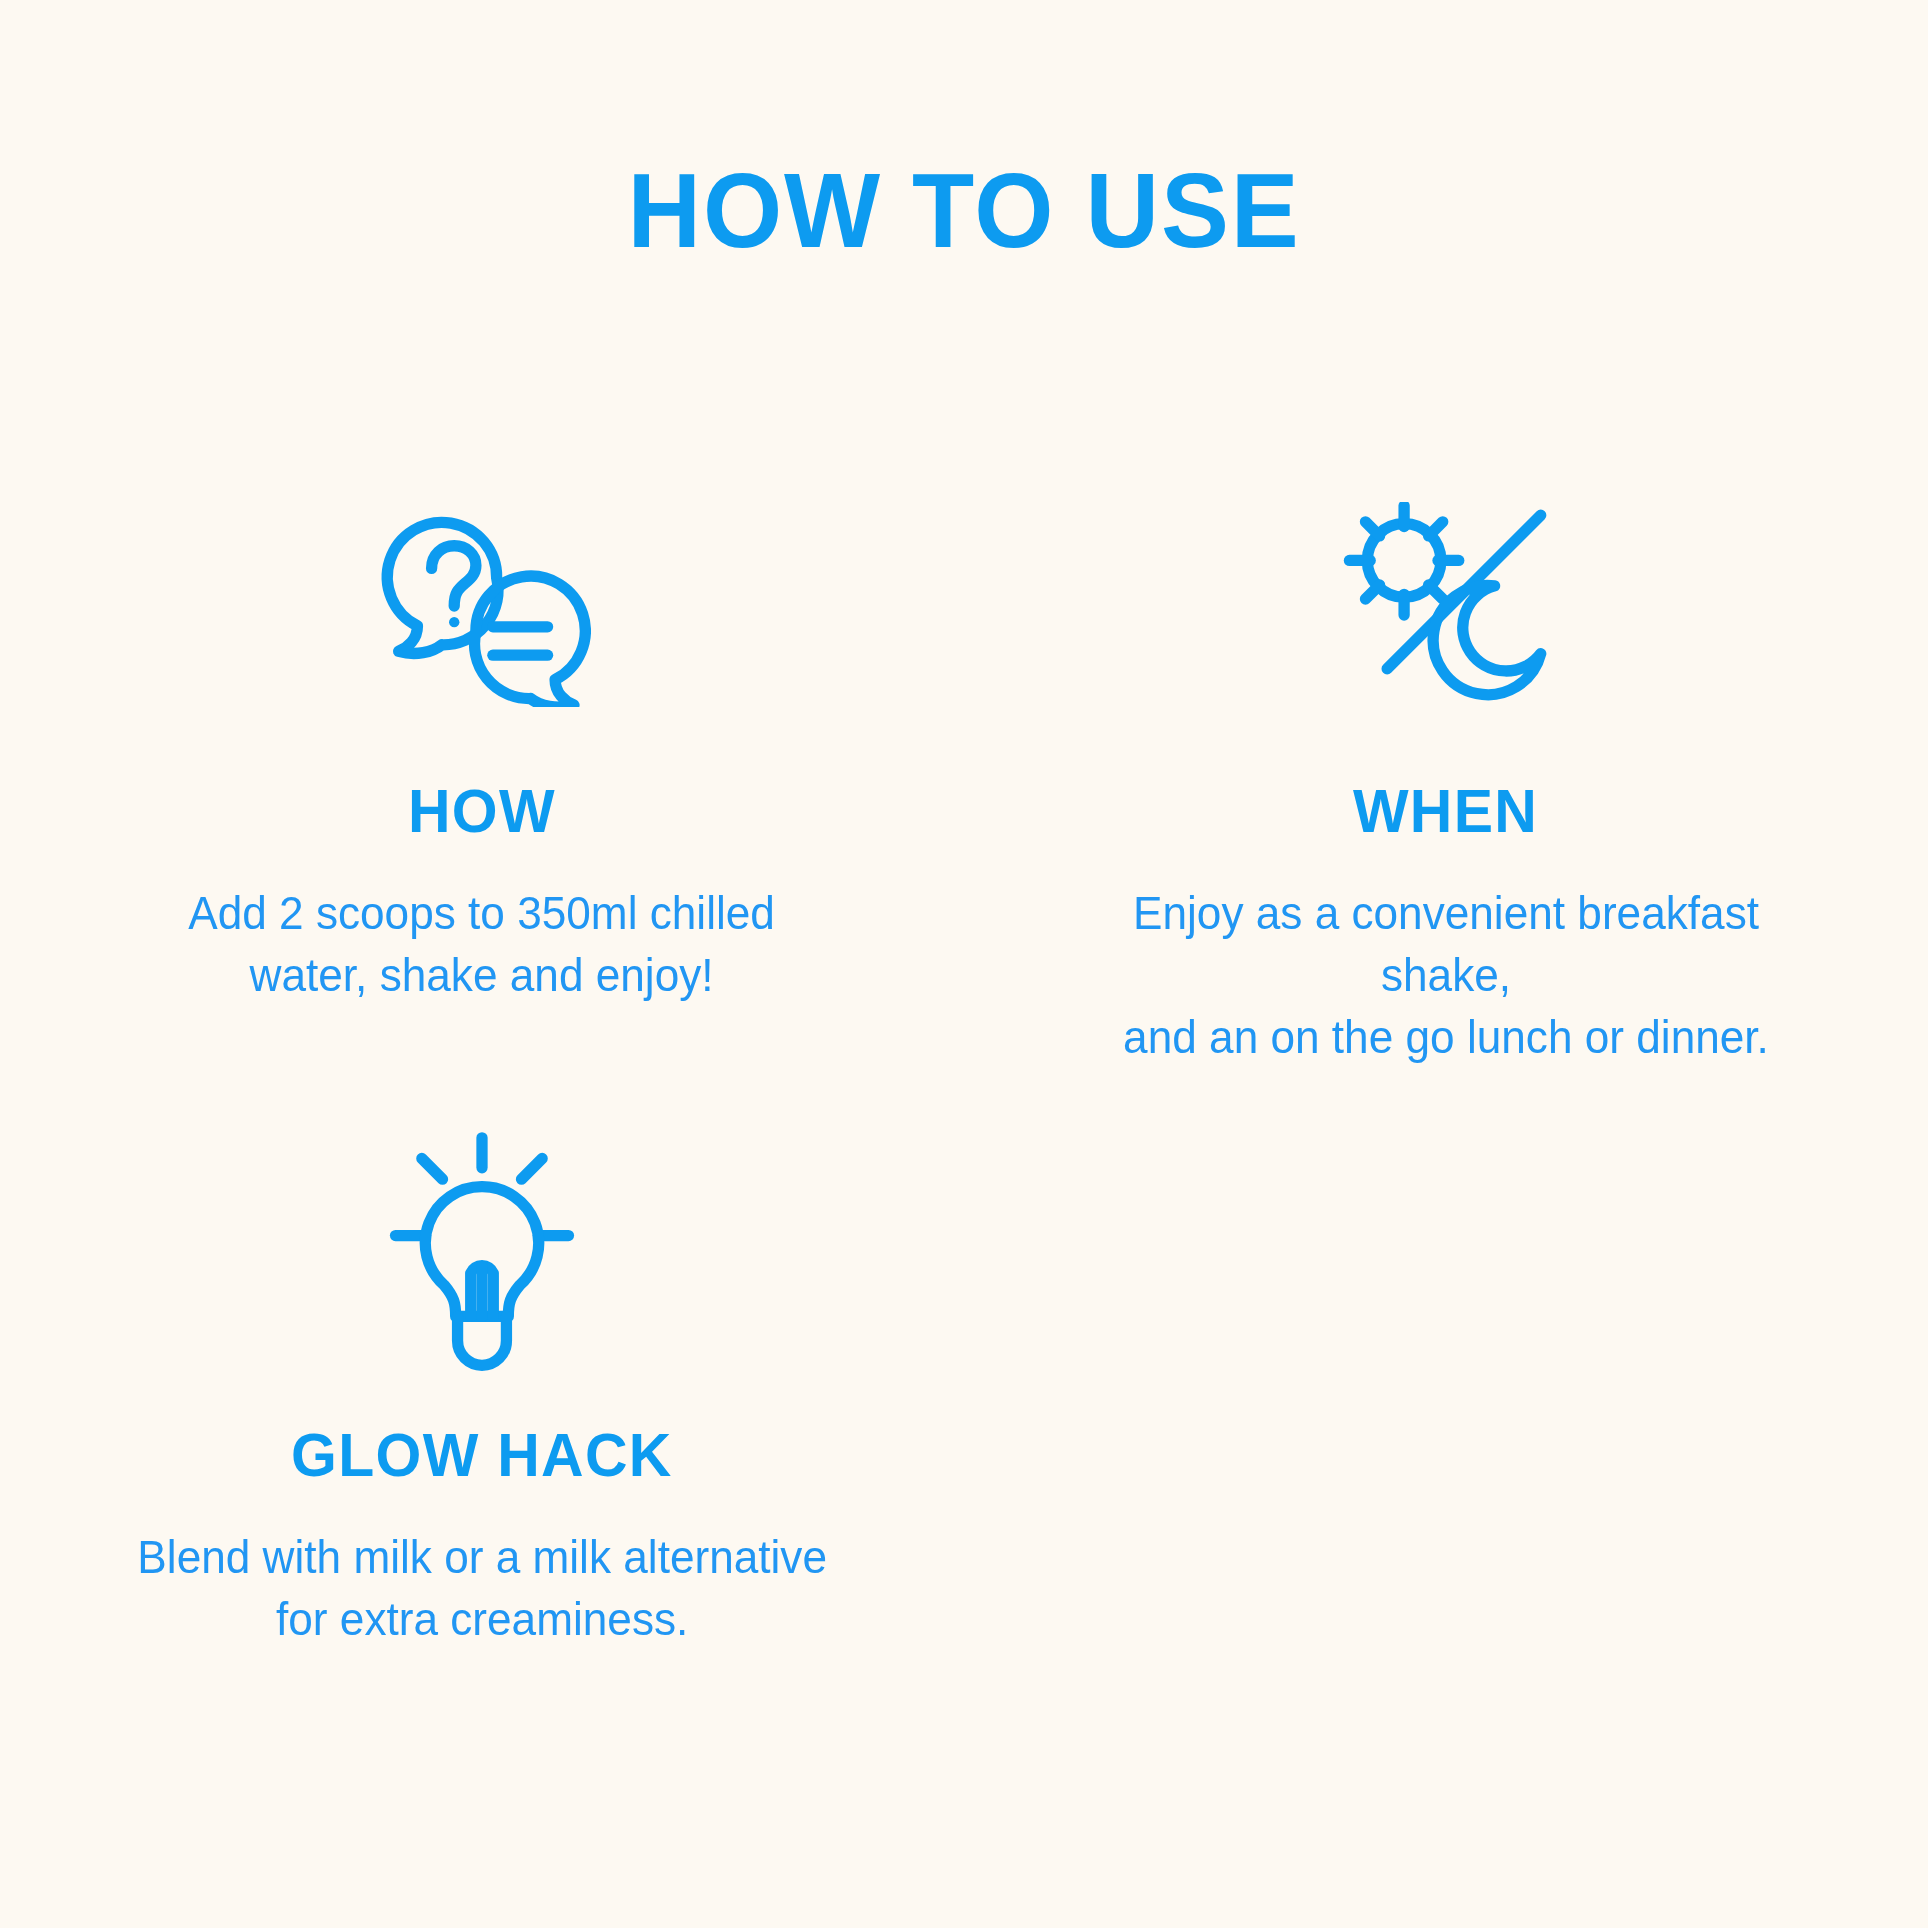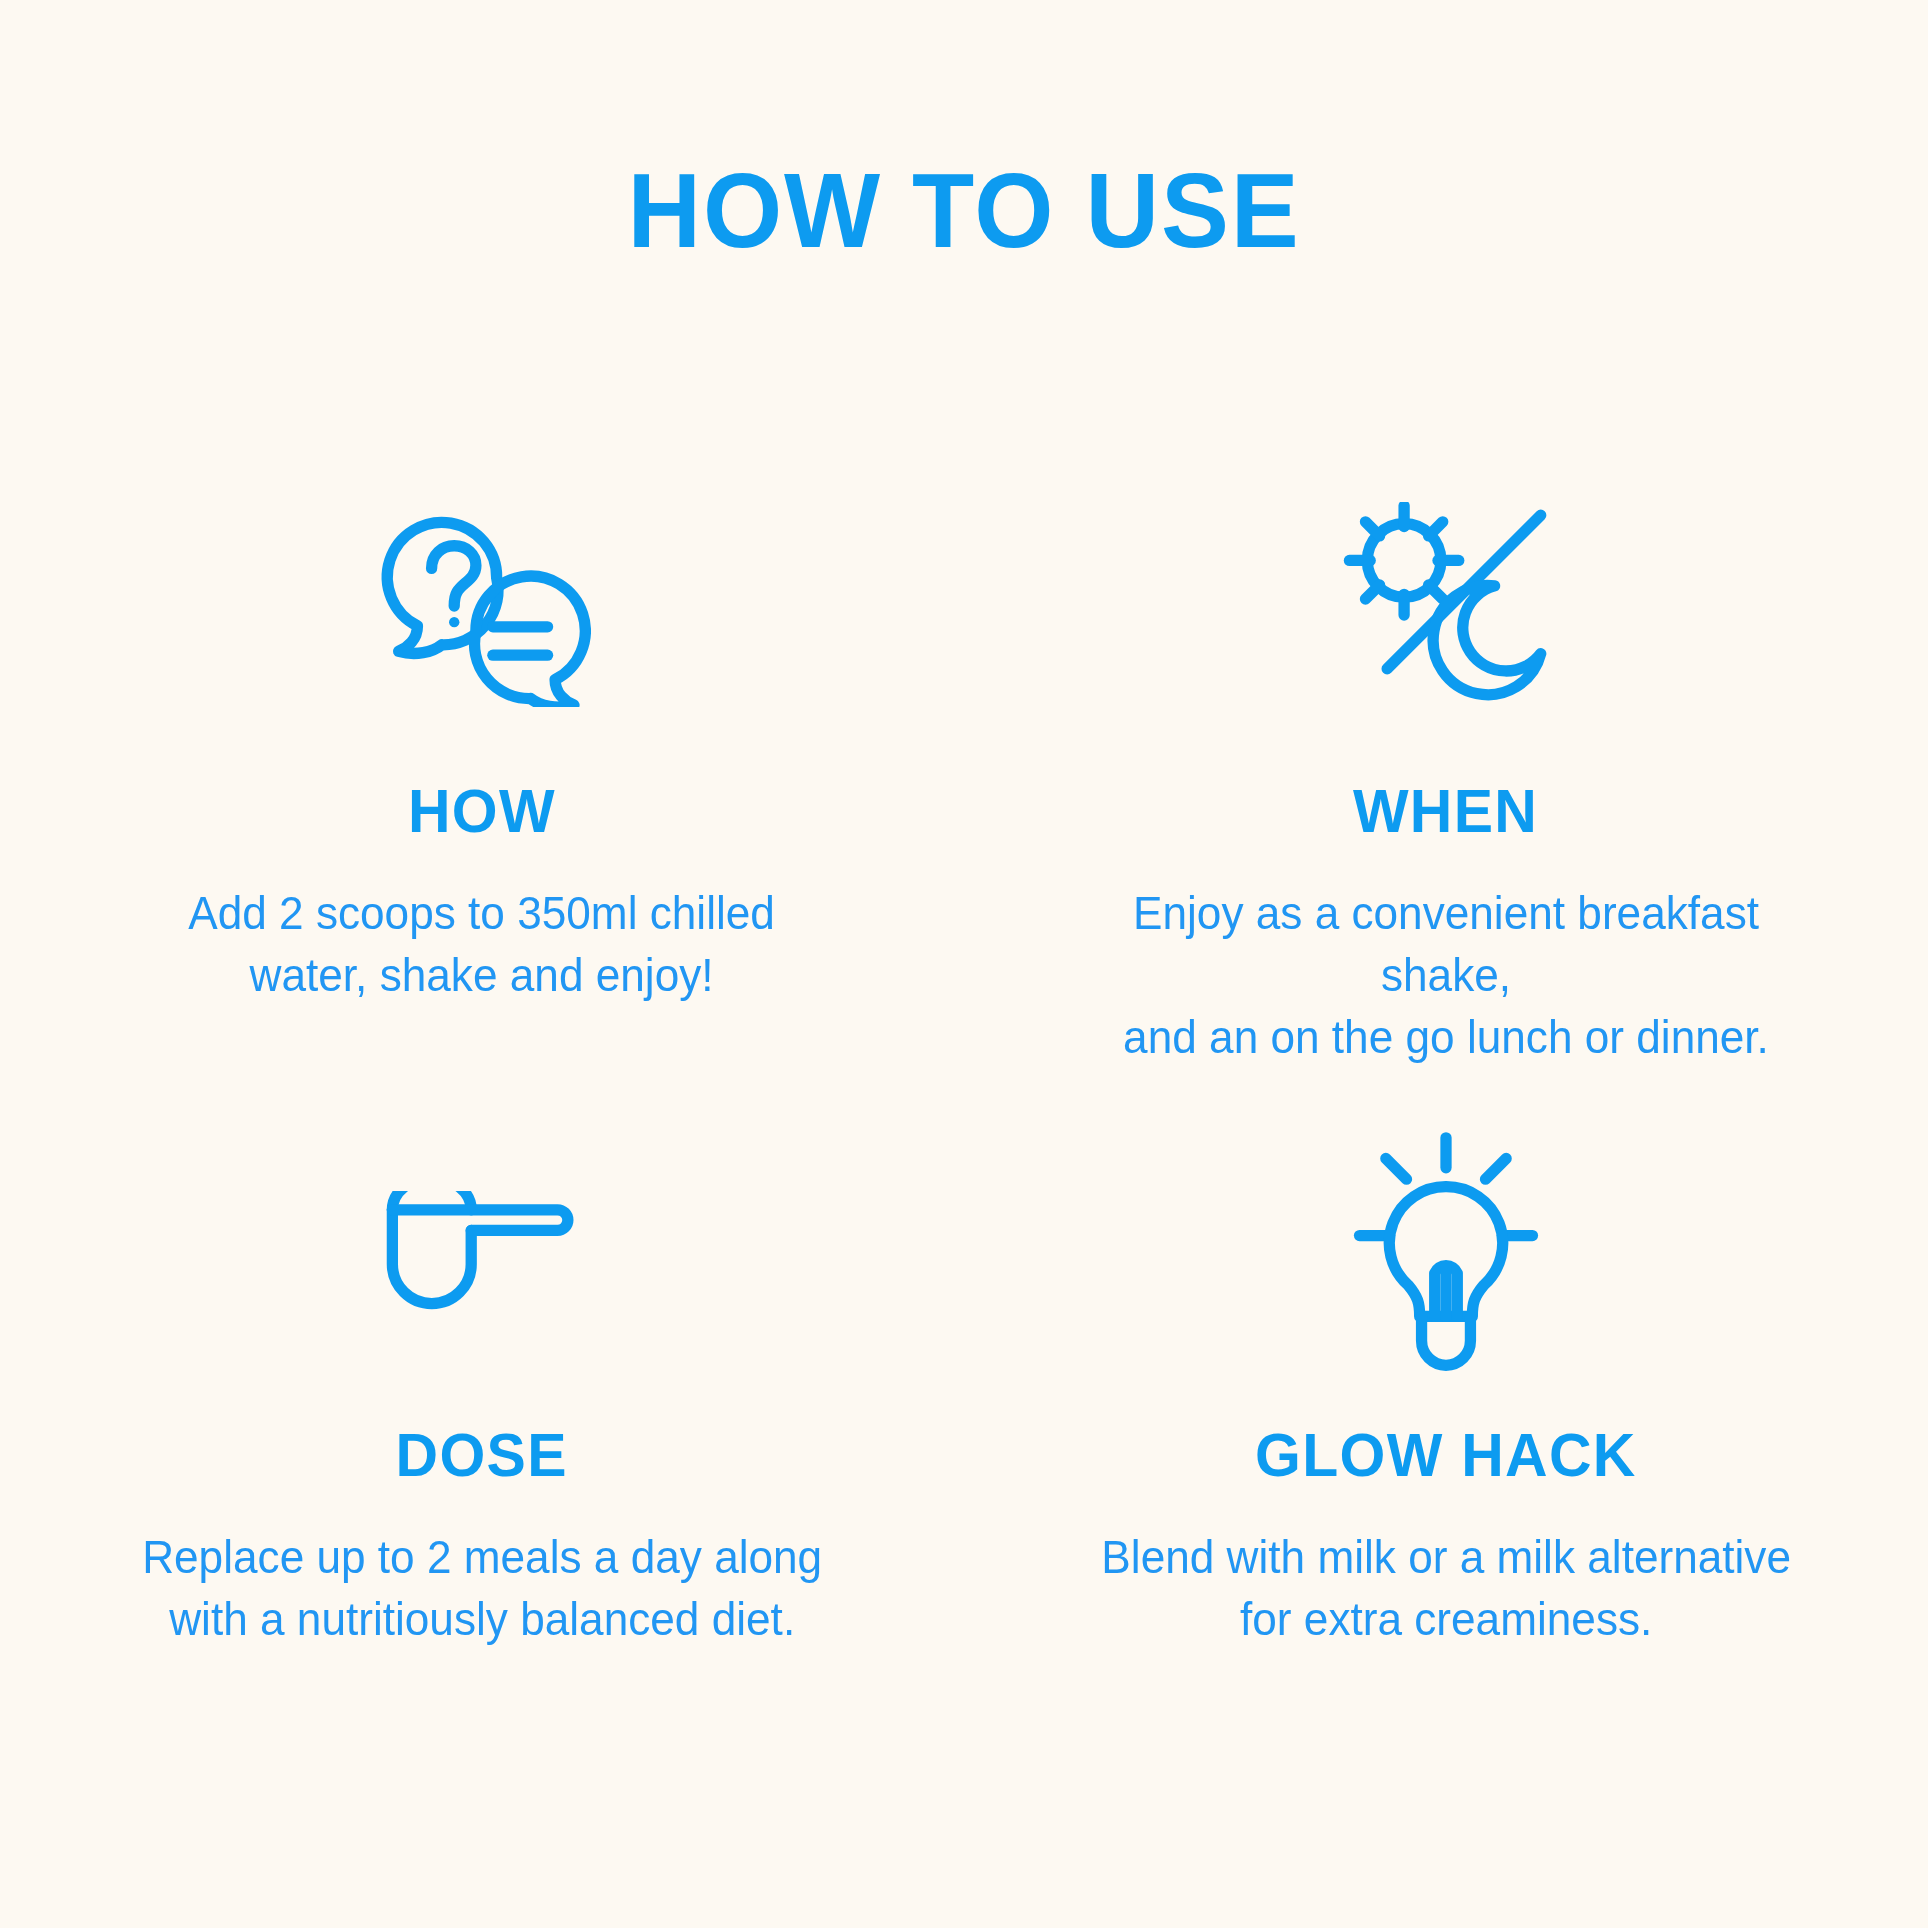--- a/index.html
+++ b/index.html
@@ -139,35 +139,20 @@
           <line x1="215" y1="14" x2="52" y2="177"></line>
 
           <path d="M166 89 A58 58 0 1 0 215 161 A46 46 0 1 1 166 89 Z"></path>
         </svg>
       </div>
       <div class="card-title">WHEN</div>
       <div class="card-body">Enjoy as a convenient breakfast shake,
 and an on the go lunch or dinner.</div>
     </div>
 
-    <div class="card dose">
-      <div class="icon-box">
-        <svg width="202" height="122" viewBox="0 0 215 130" fill="none" stroke="#0D9BF0" stroke-width="12" stroke-linecap="round" stroke-linejoin="round">
-
-          <path d="M12 20 L12 78 A42 42 0 0 0 96 78 L96 42"></path>
-
-          <path d="M12 20 A42 34 0 0 1 96 20"></path>
-
-          <path d="M12 20 L188 20 A11 11 0 0 1 188 42 L96 42"></path>
-        </svg>
-      </div>
-      <div class="card-title">DOSE</div>
-      <div class="card-body">Replace up to 2 meals a day along
-with a nutritiously balanced diet.</div>
-    </div>
 
     <div class="card glow">
       <div class="icon-box">
         <svg width="188" height="240" viewBox="0 0 200 255" fill="none" stroke="#0D9BF0" stroke-width="12" stroke-linecap="round" stroke-linejoin="round">
 
           <line x1="100" y1="6" x2="100" y2="38"></line>
           <line x1="36" y1="28" x2="58" y2="50"></line>
           <line x1="164" y1="28" x2="142" y2="50"></line>
           <line x1="8" y1="110" x2="40" y2="110"></line>
           <line x1="192" y1="110" x2="160" y2="110"></line>

